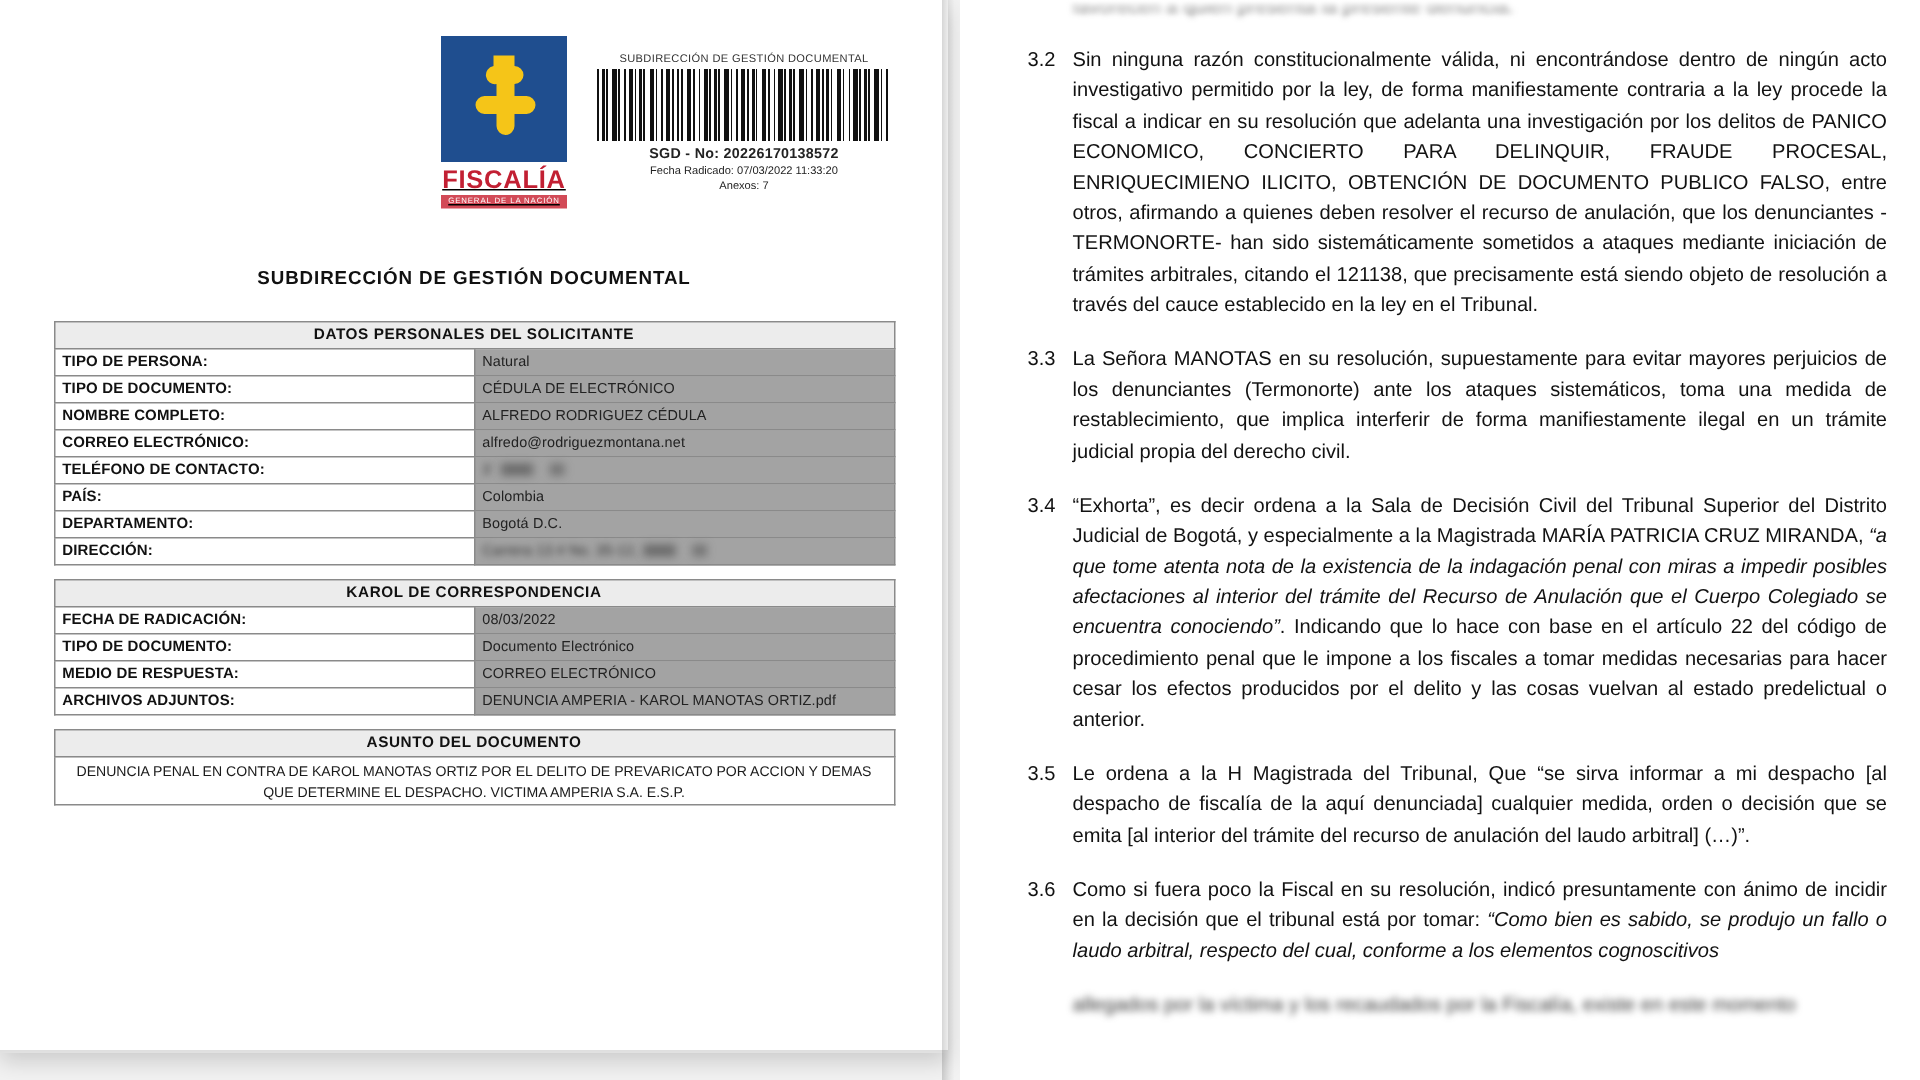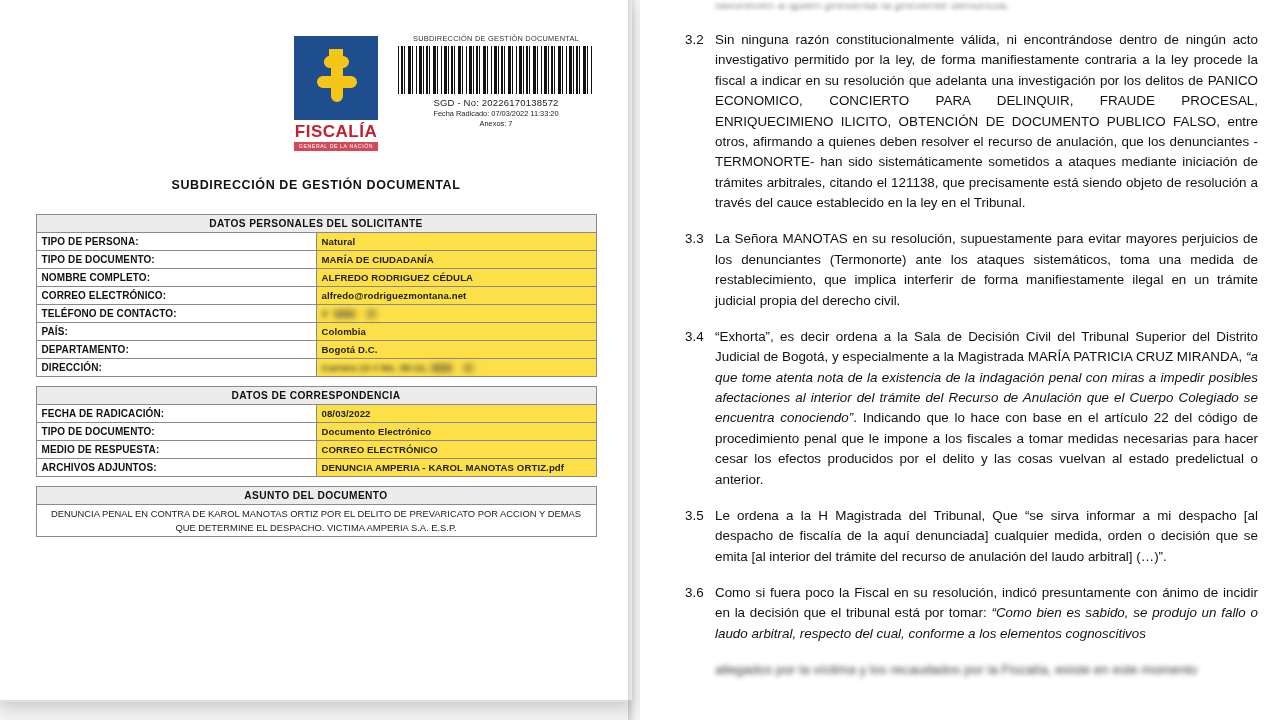--- a/index.html
+++ b/index.html
@@ -34,22 +34,23 @@
 
   .letterhead {
     position: relative;
     height: 150px;
   }
 
   
   .logo-block {
     position: absolute;
     left: 288px;
-    top: 36px;
+    top: 24px;
     width: 96px;
+    text-decoration: underline;
   }
   .logo-square {
     width: 84px;
     height: 84px;
     background: #1f4e8f;
     position: relative;
     margin: 0 auto;
   }
   .puzzle {
     position: absolute;
@@ -103,21 +104,21 @@
       #111 3px, #111 5px, #fff 5px, #fff 6px,
       #111 6px, #111 7px, #fff 7px, #fff 10px,
       #111 10px, #111 13px, #fff 13px, #fff 14px,
       #111 14px, #111 15px, #fff 15px, #fff 18px,
       #111 18px, #111 19px, #fff 19px, #fff 21px,
       #111 21px, #111 24px, #fff 24px, #fff 25px
     );
   }
   .stamp-no {
     font-size: 9.5px;
-    font-weight: normal;
+    font-weight: bold;
     margin-top: 3px;
     letter-spacing: 0.2px;
   }
   .stamp-line {
     font-size: 7.4px;
     margin-top: 1px;
   }
 
   .doc-title {
     text-align: center;
@@ -158,23 +159,22 @@
     width: 200px;
     font-weight: bold;
     font-size: 10px;
     color: #111;
     background: #fff;
     letter-spacing: 0.1px;
   }
   .val {
     font-size: 9.6px;
     color: #222;
-    background: #fde047;
+    background: #a3a3a3;
     letter-spacing: 0.1px;
-    font-weight: bold;
   }
   .subject-body {
     text-align: center;
     font-size: 9.4px;
     line-height: 1.45;
     padding: 4px 6px;
     color: #1a1a1a;
   }
   .redacted {
     display: inline-block;
@@ -326,21 +326,21 @@
             <td class="sect-head" colspan="2">DATOS PERSONALES DEL SOLICITANTE</td>
           </tr>
         </tbody>
         <tbody id="personal-rows">
             <tr>
               <td class="lbl">TIPO DE PERSONA:</td>
               <td class="val">Natural</td>
             </tr>
             <tr>
               <td class="lbl">TIPO DE DOCUMENTO:</td>
-              <td class="val">MARÍA DE CIUDADANÍA</td>
+              <td class="val">CÉDULA DE ELECTRÓNICO</td>
             </tr>
             <tr>
               <td class="lbl">NOMBRE COMPLETO:</td>
               <td class="val">ALFREDO RODRIGUEZ CÉDULA</td>
             </tr>
             <tr>
               <td class="lbl">CORREO ELECTRÓNICO:</td>
               <td class="val">alfredo@rodriguezmontana.net</td>
             </tr>
             <tr>
@@ -360,21 +360,21 @@
               <td class="val"><span class="blur-text">Carrera 13 # No. 35-12,</span><span class="redacted phone"></span></td>
             </tr>
           </tbody>
       </table>
     </div>
 
     <div class="tbl-wrap second">
       <table class="tbl">
         <tbody>
           <tr>
-            <td class="sect-head" colspan="2">DATOS DE CORRESPONDENCIA</td>
+            <td class="sect-head" colspan="2">KAROL DE CORRESPONDENCIA</td>
           </tr>
         </tbody>
         <tbody id="corr-rows">
             <tr>
               <td class="lbl">FECHA DE RADICACIÓN:</td>
               <td class="val">08/03/2022</td>
             </tr>
             <tr>
               <td class="lbl">TIPO DE DOCUMENTO:</td>
               <td class="val">Documento Electrónico</td>

